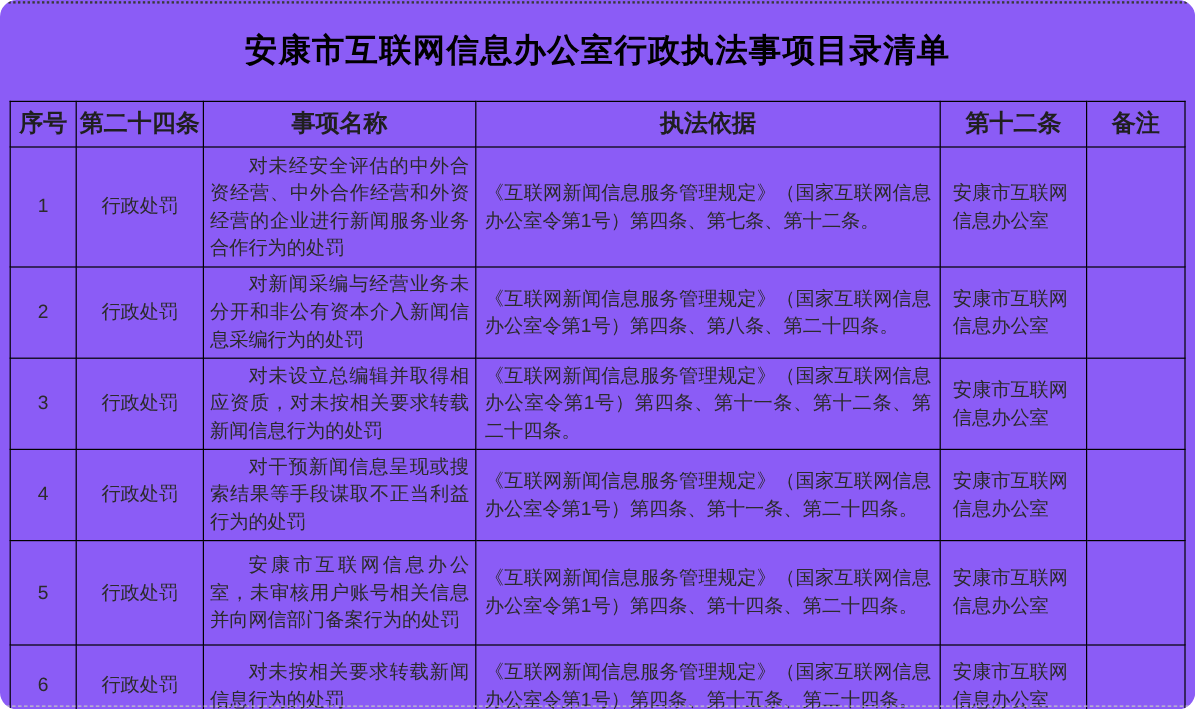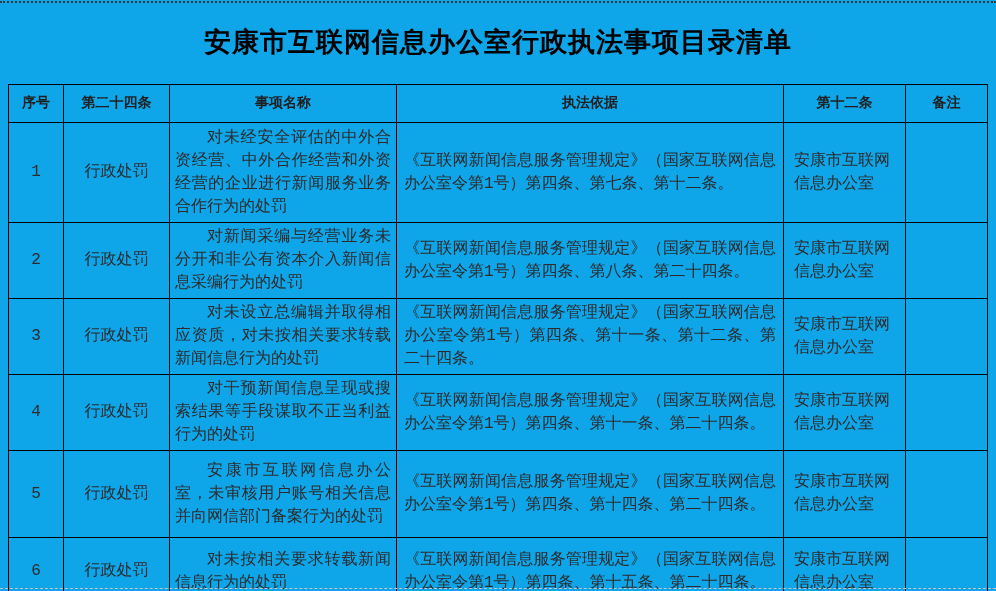--- a/index.html
+++ b/index.html
@@ -1,24 +1,25 @@
 <!DOCTYPE html>
 <html><head>
 <meta charset="utf-8">
 <style>
   * { margin: 0; padding: 0; box-sizing: border-box; }
   html, body { background: #ffffff; }
   .page {
     position: relative;
     width: 996px;
     height: 591px;
-    background: #0ea5e9;
-    font-family: Liberation Mono, monospace;
+    background: #8b5cf6;
+    font-family: Liberation Sans, sans-serif;
     color: #2b2b2b;
     overflow: hidden;
+    border-radius: 14px;
   }
   .page-top-edge {
     position: absolute;
     top: 1px; left: 0; right: 0;
     border-top: 2px dotted #3a3a3a;
   }
   .page-bottom-edge {
     position: absolute;
     top: 588px; left: 0; right: 0;
     border-top: 1px dashed #c4c4c4;
@@ -44,21 +45,21 @@
     line-height: 23px;
   }
   .items-table th, .items-table td {
     border: 1px solid #000000;
     vertical-align: middle;
     color: #2b2b2b;
   }
   .items-table th {
     font-weight: bold;
     text-align: center;
-    font-size: 14px;
+    font-size: 20px;
     color: #1f1f1f;
   }
   .items-table tr.header-row { height: 38px; }
   td.cell-no, td.cell-type { text-align: center; }
   td.cell-name {
     text-align: justify;
     padding: 3px 5px;
     margin-left: 48px;
   }
   td.cell-name .indent-para, td.cell-basis .para {

